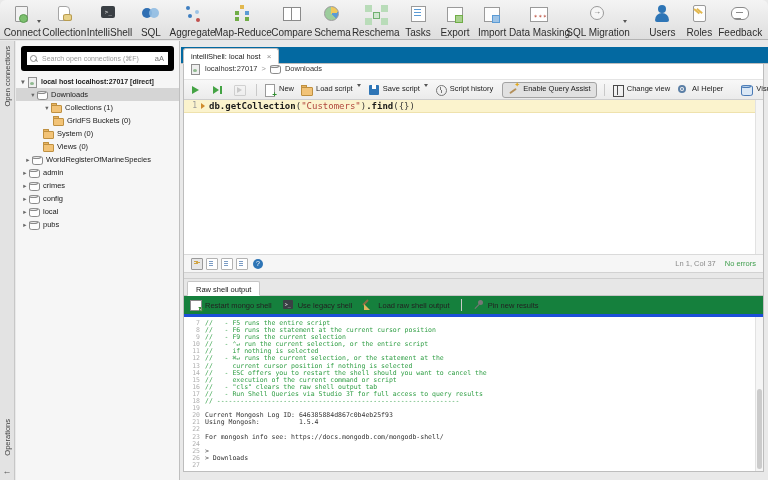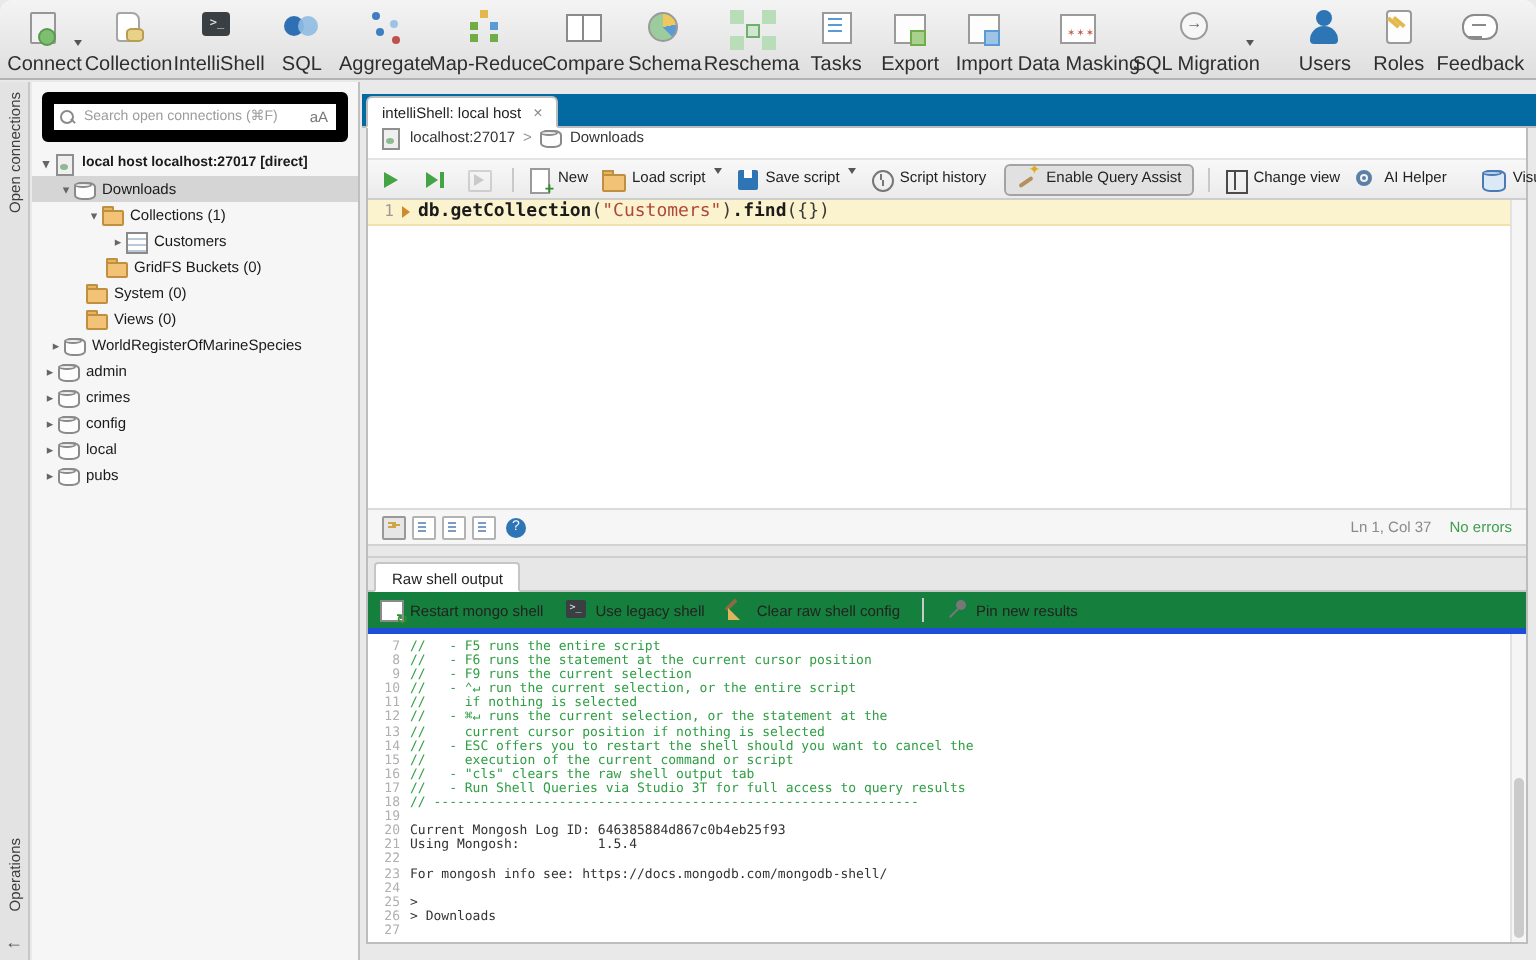--- a/index.html
+++ b/index.html
@@ -299,25 +299,20 @@
         <span class="ticon ic-db"></span>
         <span class="tlabel">Downloads</span>
       </div>
 
       <div class="trow" style="padding-left: 27px;">
         <span class="chev">▾</span>
         <span class="ticon ic-folder"></span>
         <span class="tlabel">Collections (1)</span>
       </div>
 
-      <div class="trow" style="padding-left: 39px;">
-        <span class="chev">▸</span>
-        <span class="ticon ic-coll"></span>
-        <span class="tlabel">Customers</span>
-      </div>
 
       <div class="trow" style="padding-left: 29px;">
         <span class="chev"></span>
         <span class="ticon ic-folder"></span>
         <span class="tlabel">GridFS Buckets (0)</span>
       </div>
 
       <div class="trow" style="padding-left: 19px;">
         <span class="chev"></span>
         <span class="ticon ic-folder"></span>
@@ -489,21 +484,21 @@
         <span>Restart mongo shell</span>
       </div>
 
       <div class="obtn">
         <span class="oico ic-legacy"></span>
         <span>Use legacy shell</span>
       </div>
 
       <div class="obtn">
         <span class="oico ic-clear"></span>
-        <span>Clear raw shell config</span>
+        <span>Load raw shell output</span>
       </div>
 
       <div class="obtn sep">
         <span class="oico ic-pin"></span>
         <span>Pin new results</span>
       </div>
     </div>
 
   <div class="outbody">
     <div class="olines">

